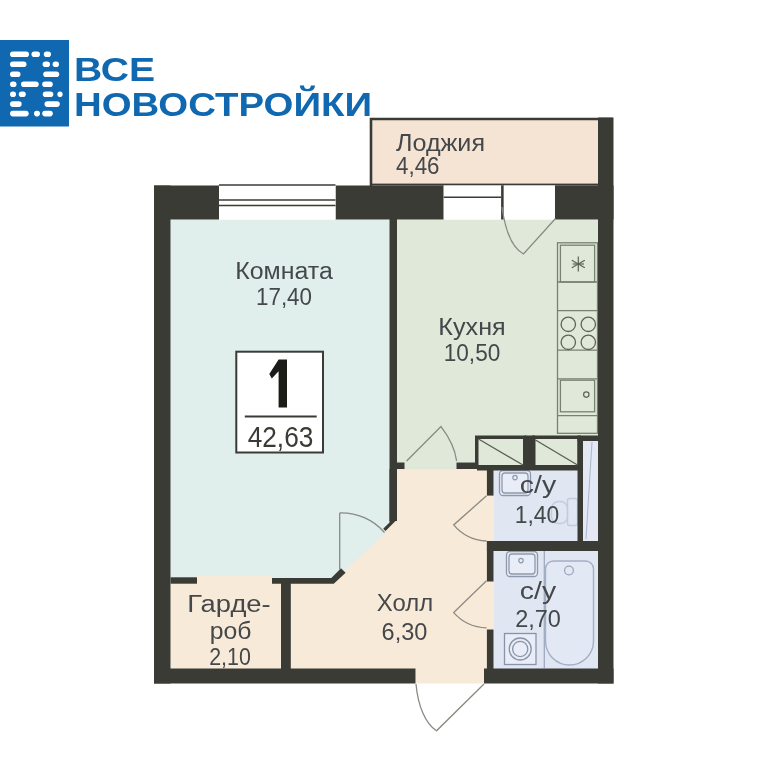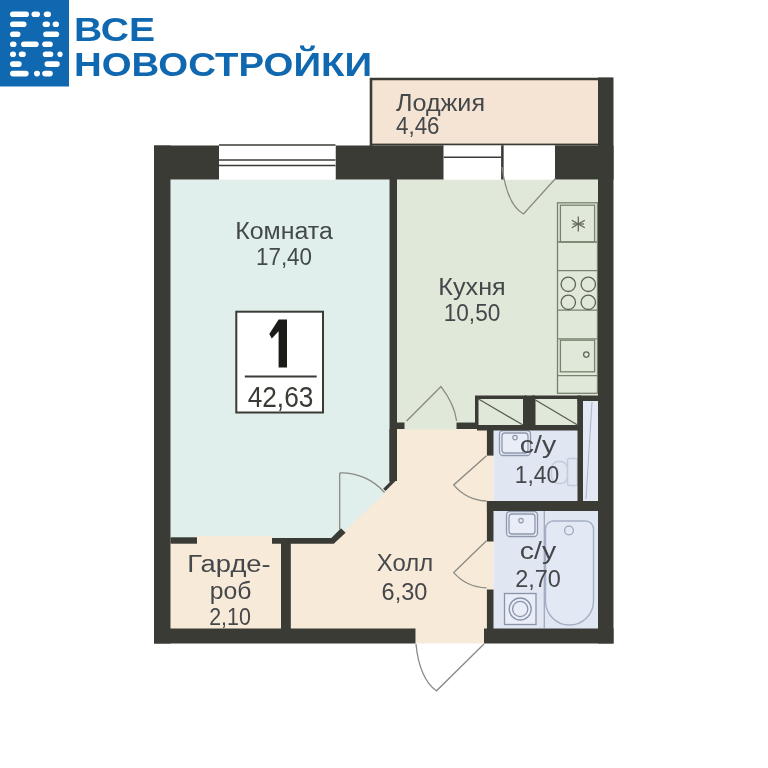--- a/index.html
+++ b/index.html
@@ -1,17 +1,17 @@
 <!DOCTYPE html>
 <html><head>
 <meta charset="utf-8">
 <style>
   html,body{margin:0;padding:0;background:#ffffff;}
   #page{position:relative;width:768px;height:692px;background:#7dd3fc;overflow:hidden;
-        font-family:"Liberation Sans", sans-serif;}
+        font-family:"Liberation Sans", sans-serif;margin-top:40px;}
   svg text{font-family:"Liberation Sans", sans-serif;}
 </style>
 </head>
 <body>
 <div id="page">
 <svg width="768" height="768" viewBox="0 0 768 768">
 
   <rect x="0" y="0" width="768" height="768" fill="#ffffff"></rect>
 
   <g>

